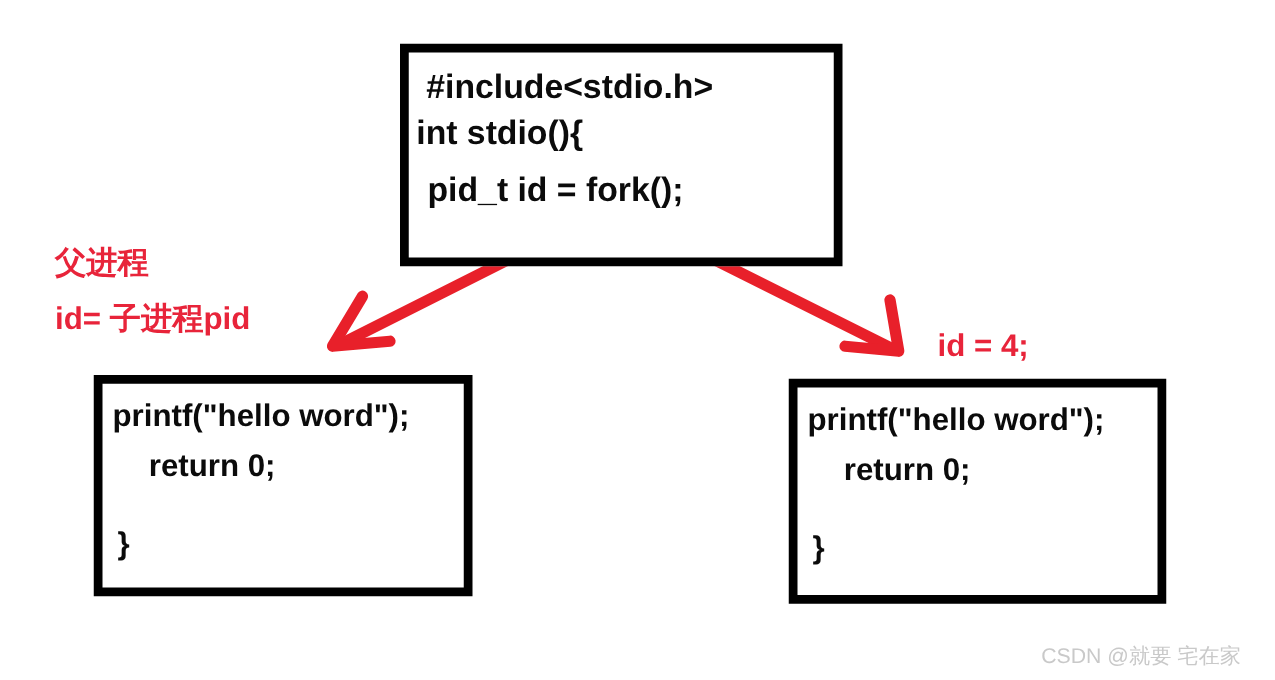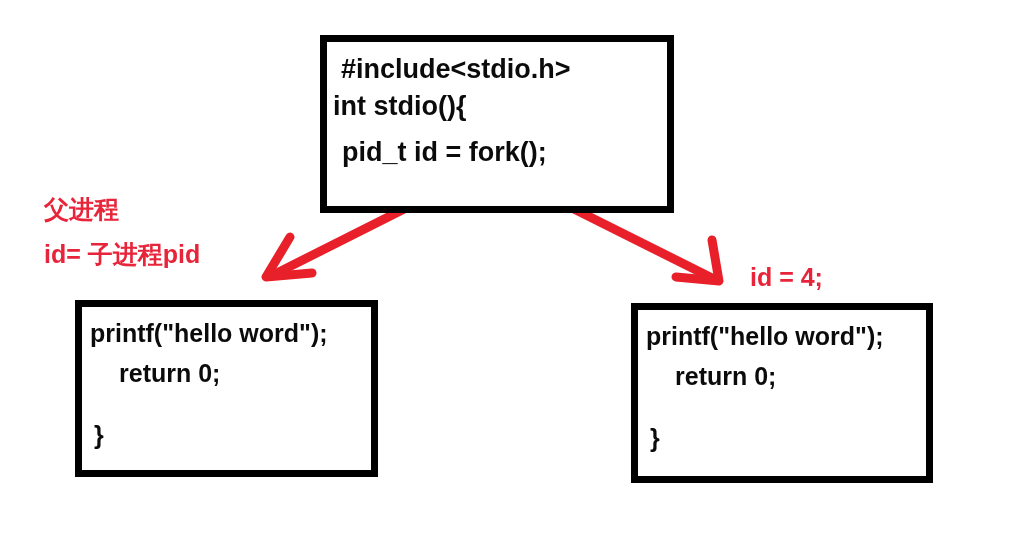--- a/index.html
+++ b/index.html
@@ -116,14 +116,15 @@
     <span class="code-line bl1">return 0;</span>
     <span class="code-line bl2">}</span>
   </div>
 
   <div class="code-box" id="box-child">
     <span class="code-line bl0">printf("hello word");</span>
     <span class="code-line bl1">return 0;</span>
     <span class="code-line bl2">}</span>
   </div>
 
+  <span id="watermark">CSDN @就要 宅在家</span>
 
 </div>
 
 </body></html>

